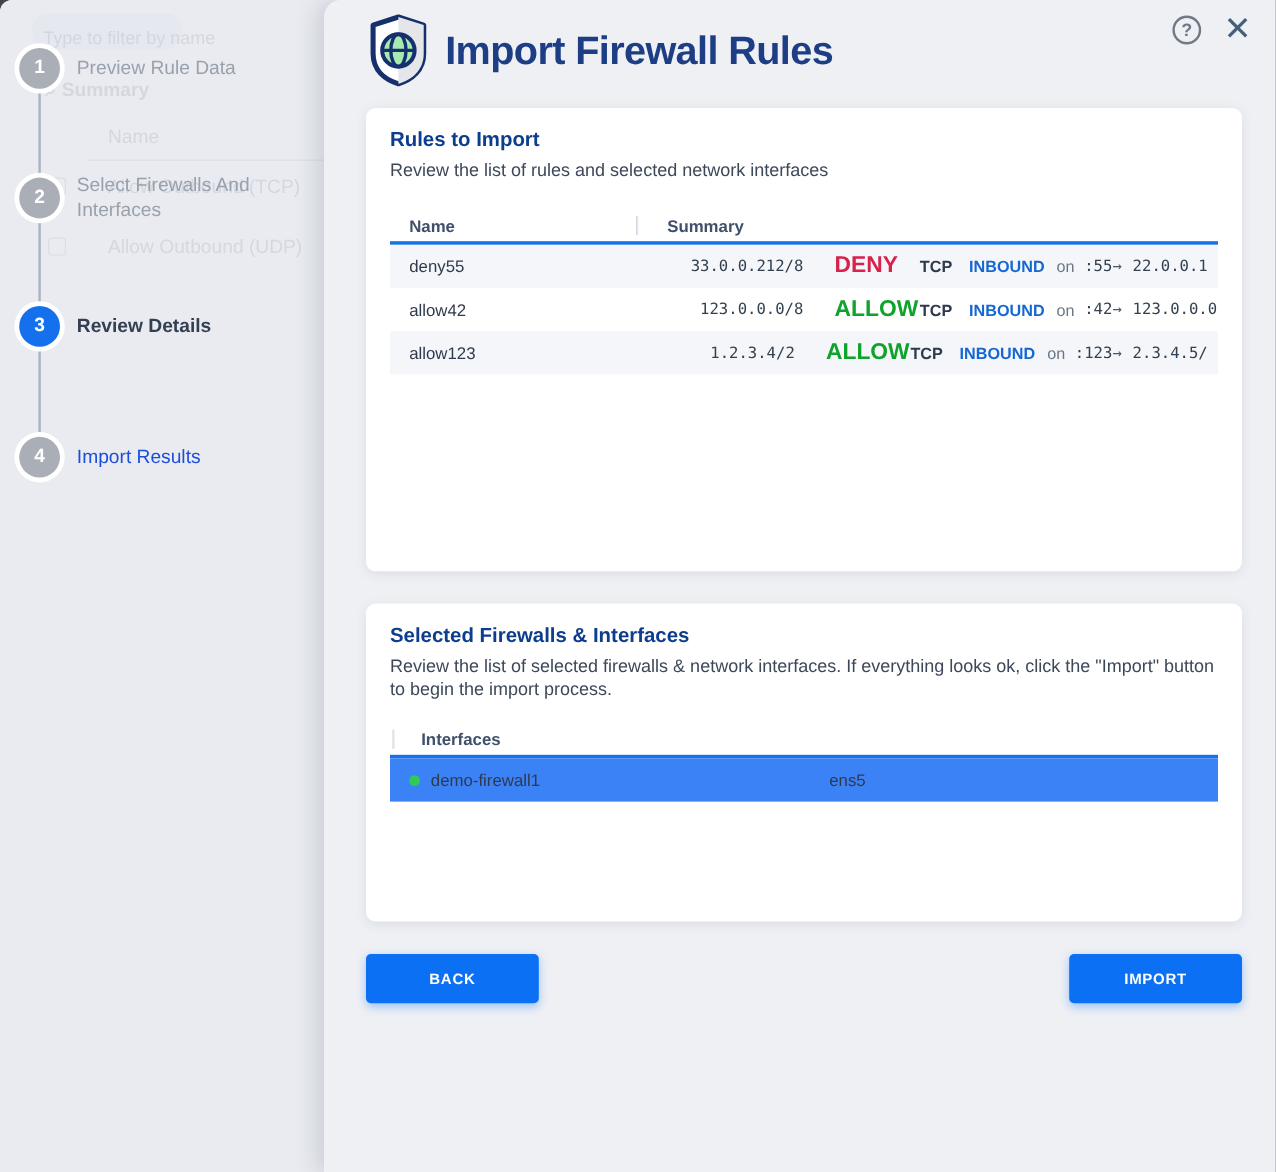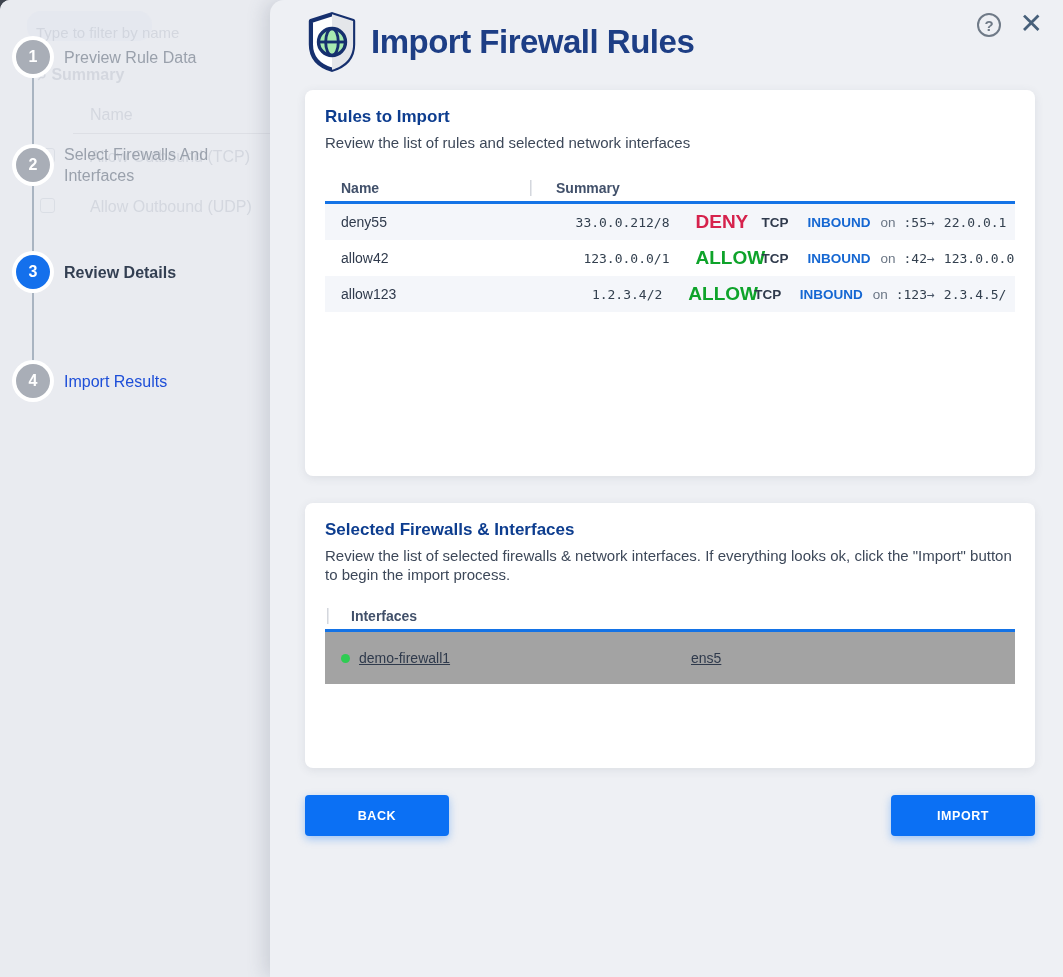--- a/index.html
+++ b/index.html
@@ -52,31 +52,31 @@
   .mono { font-family:"DejaVu Sans Mono",monospace; font-size:13px; color:#33404f; }
 
   
   .c-name-h { width:203px; padding-left:16px; }
   .c-summary-h { padding-left:22px; }
   .r-name { width:215px; padding-left:16px; }
   .r-src { width:150px; text-align:right; }
   .r-action { width:52px; margin-left:26px; font-weight:bold; font-size:19px; }
   .r-action.deny { color:#d6224c; }
   .r-action.allow { color:#0ea32a; }
-  .r-proto { width:34px; margin-left:14px; font-weight:bold; font-size:13.5px; color:#2f3a4c; }
+  .r-proto { width:34px; margin-left:14px; font-weight:bold; font-size:13.5px; color:#2f3a4c;text-align:right; }
   .r-dir { margin-left:14px; font-weight:bold; font-size:13.5px; color:#1567d2; }
   .r-on { margin-left:10px; color:#6b7685; font-size:13.5px; }
   .r-port { margin-left:8px; }
   .r-dest-wrap { margin-left:auto; width:88px; overflow:hidden; display:flex; align-items:center; white-space:nowrap; flex:0 0 auto; }
   .r-arrow { color:#4a5668; margin-right:9px; font-family:"DejaVu Sans Mono",monospace; font-size:13px; }
 
   
   .c-fw-h { width:346px; padding-left:16px; }
   .c-if-h { padding-left:20px;text-align:center; }
-  .fw-row { height:52px; background:#a3a3a3;text-decoration:underline; }
+  .fw-row { height:36px; background:#3b82f6; }
   .fw-cell { width:346px; padding-left:16px; display:flex; align-items:center; }
   .status-dot { width:9px; height:9px; border-radius:50%; background:#2ecc52; margin-right:9px; flex:0 0 auto; }
   .if-cell { padding-left:20px; }
 
   .footer { display:flex; justify-content:space-between; margin-top:27px; }
   .btn { width:144px; height:41px; background:#0b70f4; border:none; border-radius:4px; color:#fff;
          font-family:"Liberation Sans",sans-serif; font-weight:bold; font-size:12.5px; letter-spacing:.6px;
          cursor:pointer; box-shadow:0 3px 8px rgba(11,112,244,.35); }
 </style>
 </head>
@@ -165,21 +165,21 @@
           <div class="r-on">on</div>
           <div class="r-port mono">:55</div>
           <div class="r-dest-wrap">
             <span class="r-arrow">→</span>
             <span class="mono">22.0.0.1</span>
           </div>
         </div>
 
         <div class="row">
           <div class="r-name">allow42</div>
-          <div class="r-src mono">123.0.0.0/1</div>
+          <div class="r-src mono">123.0.0.0/8</div>
           <div class="r-action allow">ALLOW</div>
           <div class="r-proto">TCP</div>
           <div class="r-dir">INBOUND</div>
           <div class="r-on">on</div>
           <div class="r-port mono">:42</div>
           <div class="r-dest-wrap">
             <span class="r-arrow">→</span>
             <span class="mono">123.0.0.0</span>
           </div>
         </div>

